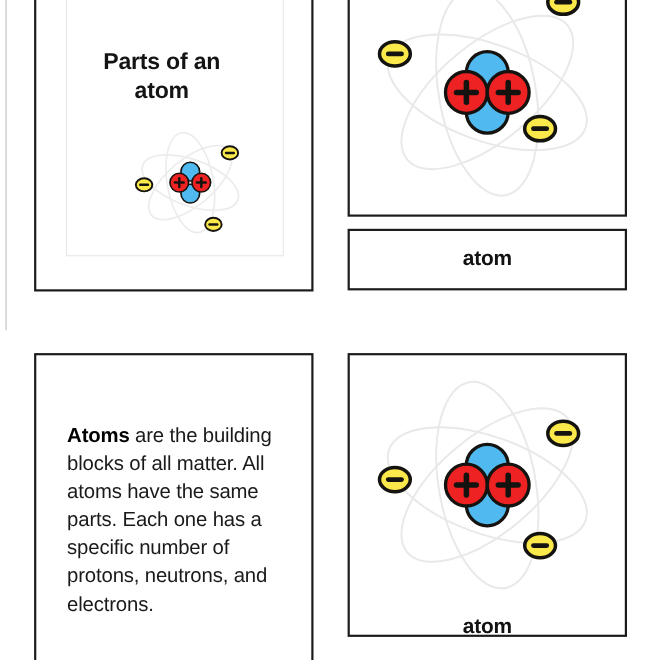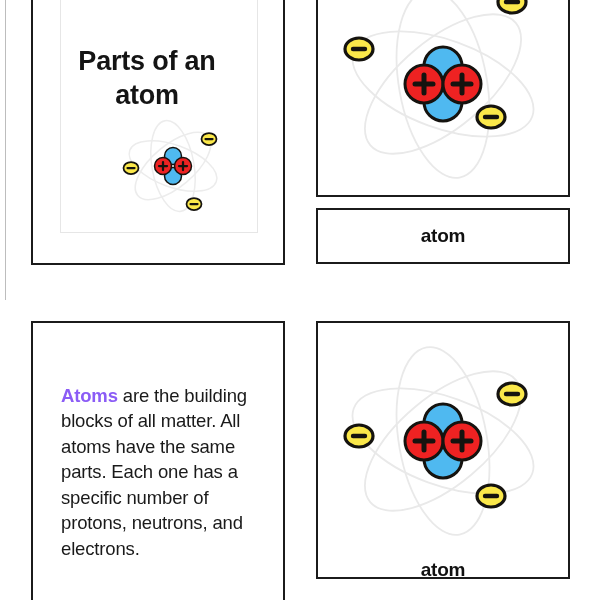--- a/index.html
+++ b/index.html
@@ -54,21 +54,21 @@
     height: 235px;
     border: 1px solid #e6e6e6;
     box-sizing: border-box;
   }
   .title-text {
     position: absolute;
     left: 27px;
     top: 78px;
     width: 174px;
     text-align: center;
-    font-size: 27px;
+    font-size: 21px;
     font-weight: 700;
     line-height: 1.26;
     color: #141414;
     letter-spacing: -0.2px;
   }
 
   
   #card-pic-top {
     left: 316px;
     top: -40px;
@@ -103,21 +103,21 @@
     position: absolute;
     left: 28px;
     top: 41px;
     width: 210px;
     font-size: 18.5px;
     line-height: 1.38;
     color: #1a1a1a;
     letter-spacing: -0.15px;
   }
   .definition-text .kw {
-    color: #8b5cf6;
+    color: #000000;
     font-weight: 600;
   }
 
   
   #card-pic-bottom {
     left: 316px;
     top: 321px;
     width: 254px;
     height: 258px;
   }

